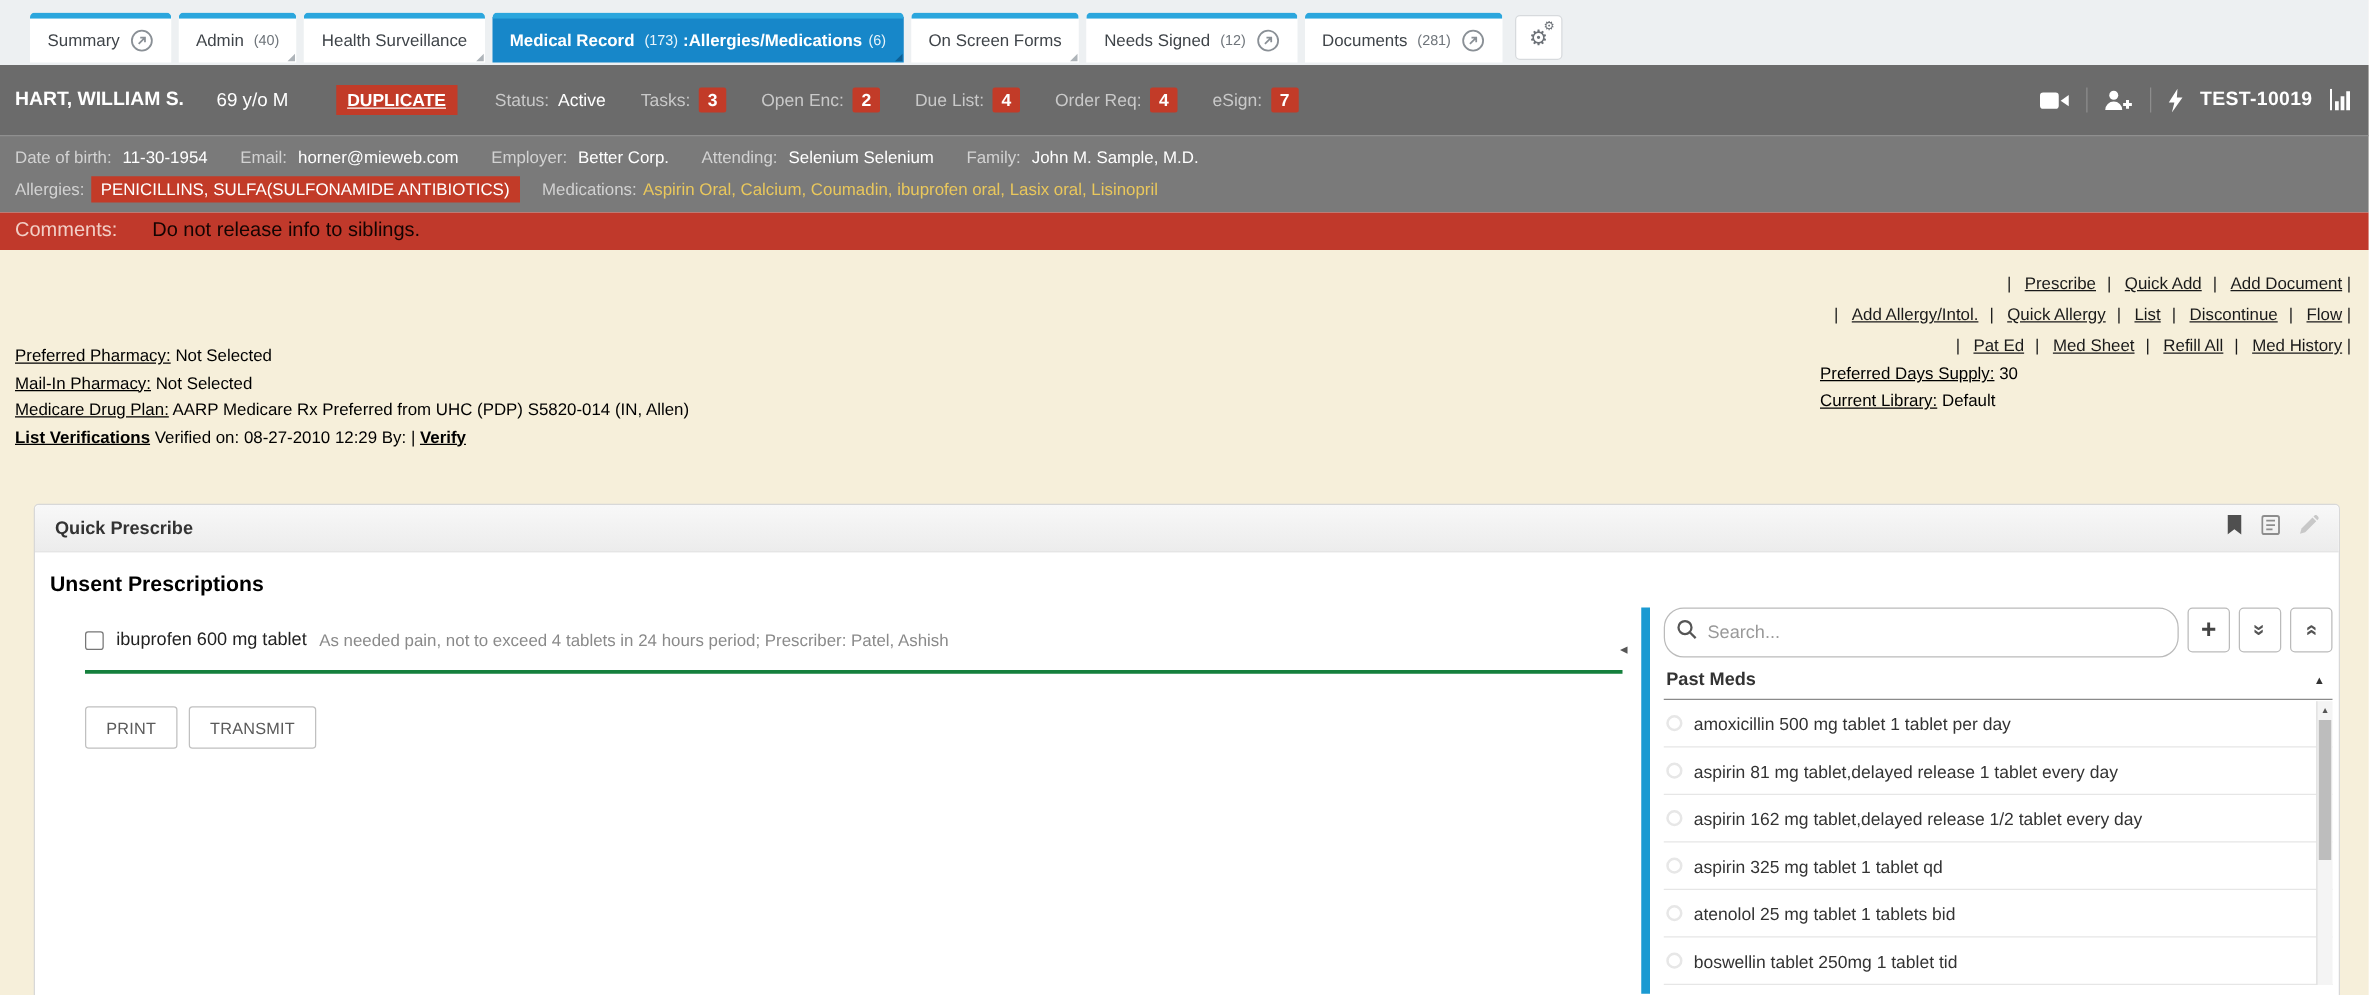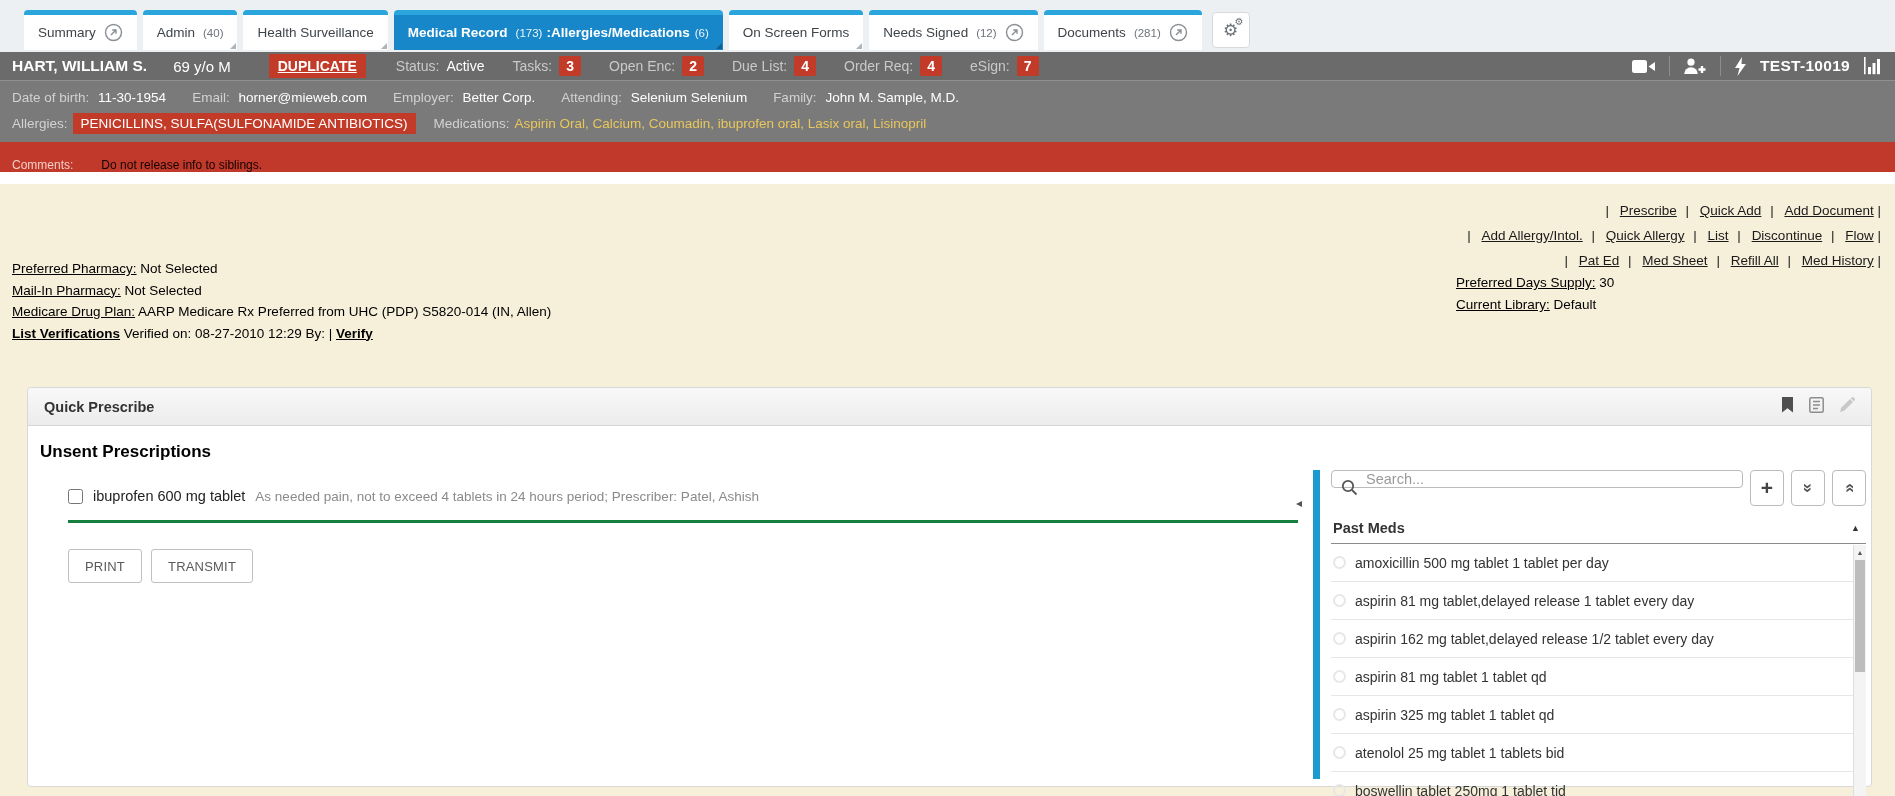--- a/index.html
+++ b/index.html
@@ -17,21 +17,21 @@
   .dogear { position:absolute; right:1px; bottom:1px; width:0; height:0;
             border-left:6px solid transparent; border-bottom:6px solid #aeb4b9; }
   .tab.active .dogear { border-bottom-color:#0d5f94; }
   .ext-ic { display:inline-flex; }
   .gearbtn { height:36px; width:38px; background:#fff; border:1px solid #d7dadd; border-radius:4px;
              display:flex; align-items:center; justify-content:center; position:relative; margin-left:4px; margin-bottom:2px; cursor:pointer; }
   .gearbtn .g1 { font-size:17px; color:#6d7278; line-height:1; }
   .gearbtn .g2 { position:absolute; top:4px; right:5px; font-size:10px; color:#6d7278; line-height:1; }
 
   
-  .pbar { height:28px; background:#6b6b6b; display:flex; align-items:center; padding:0 12px; color:#fff; white-space:nowrap; }
+  .pbar { height:56px; background:#6b6b6b; display:flex; align-items:center; padding:0 12px; color:#fff; white-space:nowrap; }
   .pname { font-weight:bold; font-size:15.5px; }
   .page { margin-left:26px; font-size:15px; }
   .dup { margin-left:38px; background:#c23b28; color:#fff; font-weight:bold; font-size:14px;
          text-decoration:underline; padding:4px 9px; cursor:pointer; }
   .stats { display:flex; align-items:center; margin-left:30px; gap:28px; font-size:14px; }
   .stat { display:inline-flex; align-items:center; gap:7px; }
   .slabel { color:#c9c9c9; }
   .svalue { color:#fff; }
   .sbadge { background:#c23b28; color:#fff; font-weight:bold; padding:2px 7px; border-radius:2px; cursor:pointer; }
   .pbar-right { margin-left:auto; display:flex; align-items:center; gap:13px; }
@@ -43,26 +43,26 @@
   .dbar { background:#7a7a7a; border-top:1px solid #8f8f8f; padding:5px 12px 7px 12px; color:#fff; }
   .drow { display:flex; align-items:center; font-size:13.5px; height:22px; white-space:nowrap; }
   .drow + .drow { margin-top:3px; height:24px; }
   .dfield { margin-right:26px; }
   .dlabel { color:#d2d2d2; margin-right:5px; }
   .dvalue { color:#fff; }
   .allergy-badge { background:#c23b28; color:#fff; padding:3px 8px; margin-right:18px; cursor:pointer; }
   .meds-text { color:#e9c75c; }
 
   
-  .cbar { height:30px; background:#c0392b; display:flex; align-items:flex-end; padding:0 12px; font-size:12px; }
+  .cbar { height:30px; background:#c0392b; display:flex; align-items:center; padding:0 12px; font-size:16px; }
   .clabel { color:#f2cfc6; }
   .ctext { color:#140402; margin-left:28px; }
 
   
-  .content { flex:1; background:#f6efda; position:relative;margin-top:12px; }
+  .content { flex:1; background:#f6efda; position:relative; }
 
   .links-block { position:absolute; top:14px; right:14px; text-align:right; font-size:13.5px; line-height:25px; color:#1a1a1a; }
   .linkrow { display:block; }
   .linkrow a { color:#1a1a1a; text-decoration:underline; cursor:pointer; margin-left:5px; }
   .linkrow a::before { content:"| "; display:inline-block; text-decoration:none; margin-right:7px; white-space:pre; }
   .linkrow::after { content:" |"; }
 
   .meta-block { position:absolute; top:88px; left:1456px; font-size:13.5px; line-height:22px; color:#000; }
   .meta-block .ul { text-decoration:underline; cursor:pointer; }
 
@@ -89,21 +89,21 @@
   .btn { height:34px; background:#fff; border:1px solid #c0c0c0; border-radius:3px; color:#5a5a5a;
          font-size:13px; padding:0 16px; cursor:pointer; font-family:inherit; letter-spacing:.2px; }
 
   
   .meds-panel { position:absolute; top:44px; left:1285px; width:553px; bottom:8px; }
   .blue-bar { position:absolute; left:0; top:0; bottom:0; width:7px; background:#1b9ad2; }
   .collapse { position:absolute; left:-17px; top:26px; font-size:12px; color:#555; cursor:pointer; }
   .panel-inner { margin-left:18px; }
   .toolbar { display:flex; gap:7px; height:36px; }
   .searchbox { position:relative; flex:1; }
-  .searchbox input { width:100%; height:18px; border:1px solid #bbb; border-radius:4px; padding:0 8px 0 34px;
+  .searchbox input { width:100%; height:40px; border:1px solid #bbb; border-radius:16px; padding:0 8px 0 34px;
                      font-size:14.5px; font-family:inherit; color:#333; outline:none; background:#fff; }
   .searchbox input::placeholder { color:#9a9a9a; }
   .search-ic { position:absolute; left:10px; top:9px; }
   .sqbtn { width:34px; height:36px; background:#fff; border:1px solid #bbb; border-radius:4px; cursor:pointer;
            display:flex; align-items:center; justify-content:center; color:#444; }
   .plus { font-size:21px; font-weight:bold; line-height:1; margin-top:-2px; }
   .chev { font-size:17px; font-weight:bold; display:inline-block; color:#555; }
   .chev.down { transform:rotate(90deg); }
   .chev.up { transform:rotate(-90deg); }
 
@@ -412,24 +412,20 @@
               <div class="med-row">
                 <span class="med-circle"></span>
                 <span class="med-text">aspirin 81 mg tablet,delayed release 1 tablet every day</span>
               </div>
               <div class="med-row">
                 <span class="med-circle"></span>
                 <span class="med-text">aspirin 162 mg tablet,delayed release 1/2 tablet every day</span>
               </div>
               <div class="med-row">
                 <span class="med-circle"></span>
-                <span class="med-text">aspirin 81 mg tablet 1 tablet qd</span>
-              </div>
-              <div class="med-row">
-                <span class="med-circle"></span>
                 <span class="med-text">aspirin 325 mg tablet 1 tablet qd</span>
               </div>
               <div class="med-row">
                 <span class="med-circle"></span>
                 <span class="med-text">atenolol 25 mg tablet 1 tablets bid</span>
               </div>
               <div class="med-row">
                 <span class="med-circle"></span>
                 <span class="med-text">boswellin tablet 250mg 1 tablet tid</span>
               </div>

